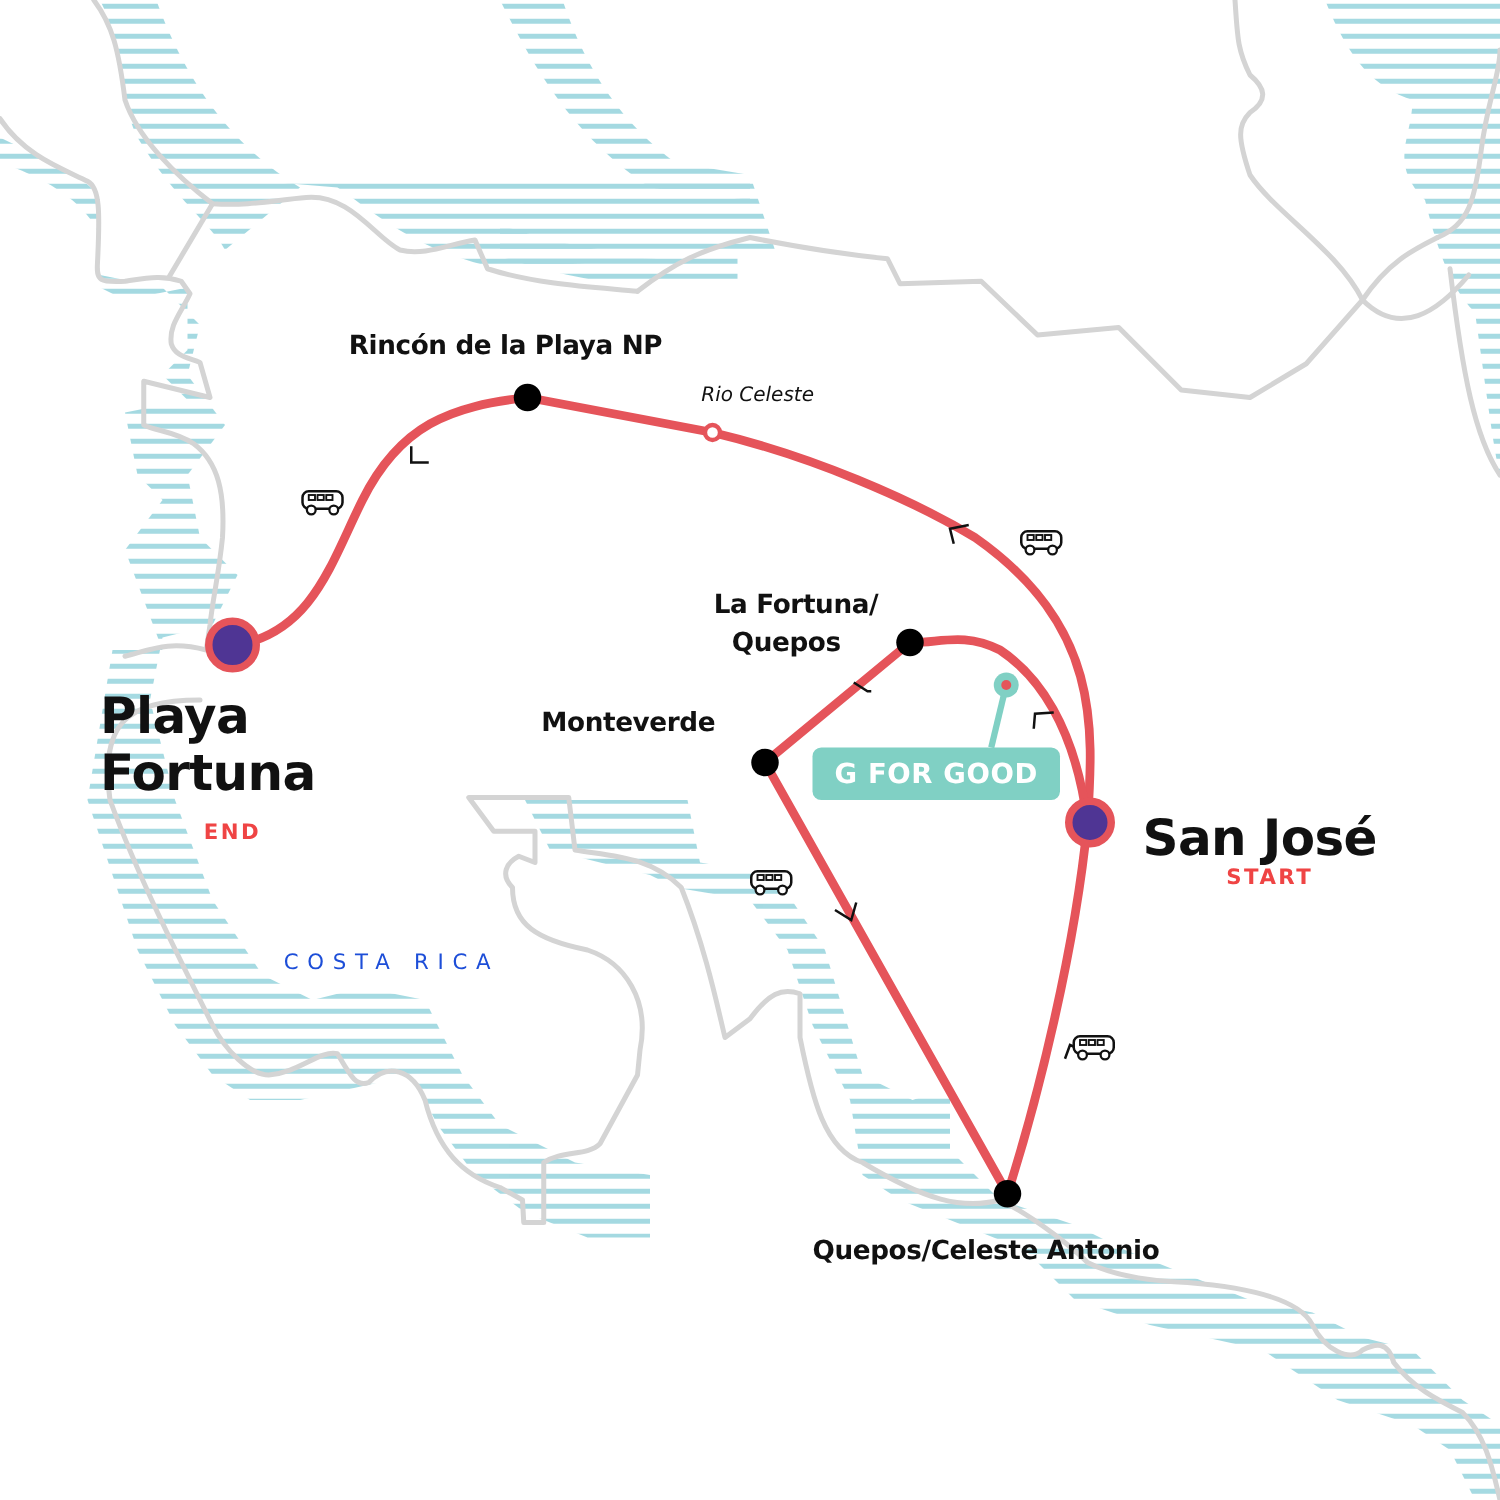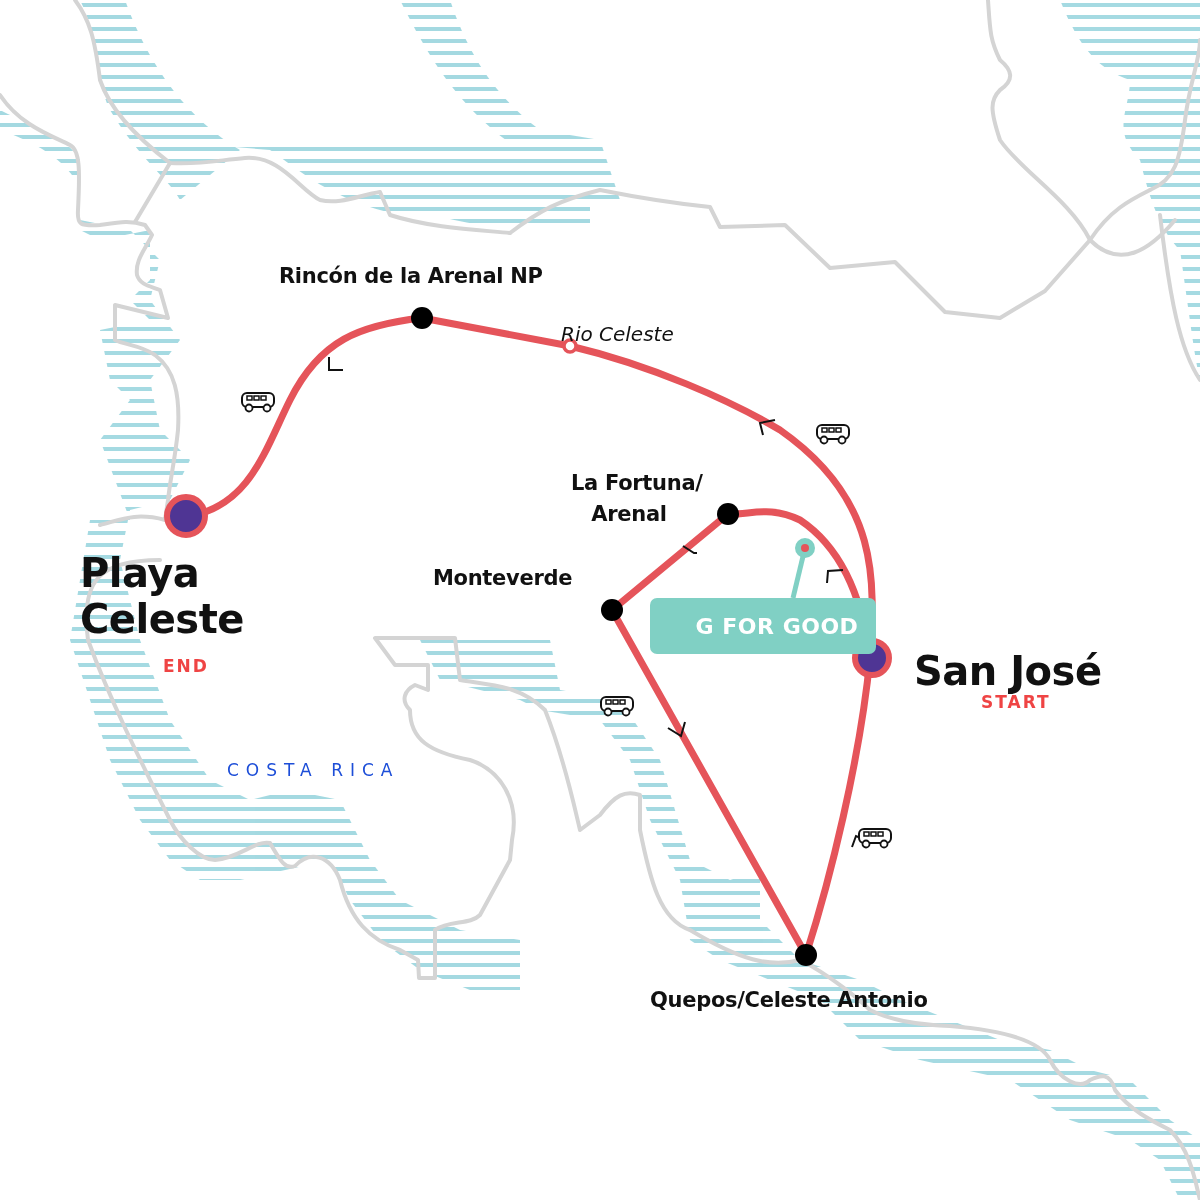--- a/index.html
+++ b/index.html
@@ -3,26 +3,26 @@
 <meta charset="utf-8">
 <style>
   html, body { margin: 0; padding: 0; background: #ffffff; }
   body { width: 1200px; height: 1200px; position: relative; overflow: hidden;
          font-family: "DejaVu Sans", "Liberation Sans", sans-serif; }
   #map { position: absolute; left: 0; top: 0; width: 1200px; height: 1200px; }
   .lbl { position: absolute; white-space: nowrap; color: #111; }
   .stop-lbl { font-weight: bold; font-size: 21px; letter-spacing: -0.3px; }
   .big-lbl { font-weight: bold; font-size: 40px; line-height: 46px; letter-spacing: -0.5px; }
   .tag-lbl { font-weight: bold; font-size: 17px; letter-spacing: 2px; color: #ef4444; }
-  .italic-lbl { font-style: italic; font-size: 20px; color: #111; margin-top: 16px; }
+  .italic-lbl { font-style: italic; font-size: 16px; color: #111; }
   .country-lbl { font-size: 17px; letter-spacing: 7px; color: #1d4ed8; }
-  .gfg { position: absolute; left: 650px; top: 598px; width: 198px; height: 56px;
+  .gfg { position: absolute; left: 650px; top: 598px; width: 198px; height: 42px;
          background: #80d0c4; border-radius: 7px; color: #fff; font-weight: bold;
          font-size: 22px; display: flex; align-items: center; justify-content: center;
-         letter-spacing: 0.5px; padding-left: 28px; }
+         letter-spacing: 0.5px; }
   .bus { position: absolute; width: 36px; height: 24px; }
 </style>
 </head>
 <body>
 
 <svg id="map" viewBox="0 0 1200 1200" xmlns="http://www.w3.org/2000/svg">
   <defs>
     <pattern id="water" width="40" height="12" patternUnits="userSpaceOnUse">
       <rect x="0" y="3" width="40" height="4" fill="#a0d8e0"></rect>
     </pattern>
@@ -107,32 +107,32 @@
   </svg>
 <svg class="bus" style="left:857px;top:826px" viewBox="0 0 36 24">
     <rect x="2" y="3" width="32" height="14" rx="5" fill="#fff" stroke="#111" stroke-width="2"></rect>
     <rect x="7" y="6" width="5" height="4" fill="none" stroke="#111" stroke-width="1.5"></rect>
     <rect x="14" y="6" width="5" height="4" fill="none" stroke="#111" stroke-width="1.5"></rect>
     <rect x="21" y="6" width="5" height="4" fill="none" stroke="#111" stroke-width="1.5"></rect>
     <circle cx="9" cy="18" r="3.5" fill="#fff" stroke="#111" stroke-width="1.8"></circle>
     <circle cx="27" cy="18" r="3.5" fill="#fff" stroke="#111" stroke-width="1.8"></circle>
   </svg>
 
-<div class="lbl stop-lbl" style="left:279px;top:264px">Rincón de la Arenal NP</div>
+<div class="lbl stop-lbl" style="left:279px;top:264px">Rincón de la Playa NP</div>
 <div class="lbl italic-lbl" style="left:561px;top:306px">Rio Celeste</div>
 <div class="lbl stop-lbl" style="left:571px;top:468px;text-align:center;width:116px;line-height:31px">
   <div>La Fortuna/</div>
-  <div>Arenal</div>
+  <div>Quepos</div>
 </div>
 <div class="lbl stop-lbl" style="left:433px;top:566px">Monteverde</div>
 <div class="lbl stop-lbl" style="left:650px;top:988px">Quepos/Celeste Antonio</div>
 
 <div class="lbl big-lbl" style="left:80px;top:550px;width:214px;text-align:left">
   <div>Playa</div>
-  <div>Celeste</div>
+  <div>Fortuna</div>
 </div>
 <div class="lbl tag-lbl" style="left:163px;top:656px">END</div>
 
 <div class="lbl big-lbl" style="left:914px;top:648px">San José</div>
 <div class="lbl tag-lbl" style="left:981px;top:692px">START</div>
 
 <div class="lbl country-lbl" style="left:227px;top:760px">COSTA RICA</div>
 
 <div class="gfg">G FOR GOOD</div>
 

